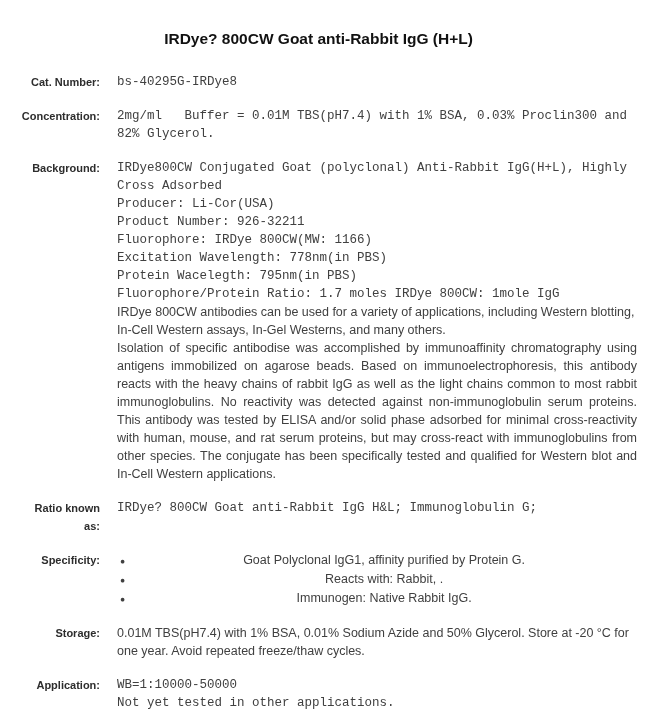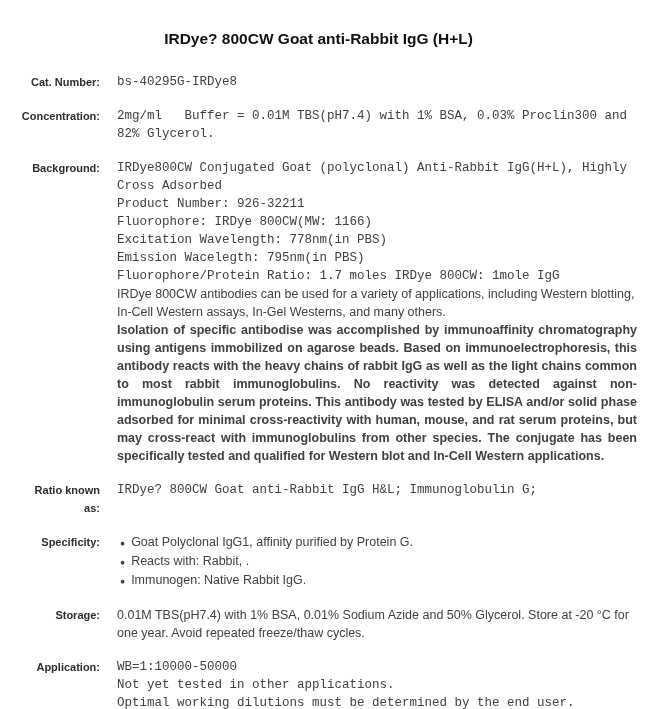--- a/index.html
+++ b/index.html
@@ -47,32 +47,32 @@
     color: var(--label-text);
     white-space: pre-line;
   }
   .value {
     font-size: 12.5px;
     line-height: 18px;
     color: var(--body-text);
   }
   .block.line { white-space: pre-wrap; font-family: Liberation Mono, monospace; }
   .block.para { text-align: left; }
-  .block.just { text-align: justify; font-weight: bold; }
+  .block.just { text-align: justify; }
   .block.bullet {
     display: flex;
     align-items: baseline;
   }
   .block.bullet .marker {
     font-size: 8.5px;
     line-height: 18px;
     flex: 0 0 auto;
     margin: 0 6px 0 3px;
   }
-  .block.bullet .btext { flex: 1 1 auto; }
+  .block.bullet .btext { flex: 1 1 auto; text-align: center; }
 </style>
 </head>
 <body>
 
 <div class="doc">
   <div class="title">IRDye? 800CW Goat anti-Rabbit IgG (H+L)</div>
   <div>
   <div class="row">
     <div class="label">Cat. Number:</div>
     <div class="value">
@@ -85,24 +85,25 @@
     <div class="label">Concentration:</div>
     <div class="value">
           <div class="block line">2mg/ml   Buffer = 0.01M TBS(pH7.4) with 1% BSA, 0.03% Proclin300 and 82% Glycerol.</div>
         </div>
   </div>
 
   <div class="row">
     <div class="label">Background:</div>
     <div class="value">
           <div class="block line">IRDye800CW Conjugated Goat (polyclonal) Anti-Rabbit IgG(H+L), Highly Cross Adsorbed</div>
+          <div class="block line">Producer: Li-Cor(USA)</div>
           <div class="block line">Product Number: 926-32211</div>
           <div class="block line">Fluorophore: IRDye 800CW(MW: 1166)</div>
           <div class="block line">Excitation Wavelength: 778nm(in PBS)</div>
-          <div class="block line">Emission Wacelegth: 795nm(in PBS)</div>
+          <div class="block line">Protein Wacelegth: 795nm(in PBS)</div>
           <div class="block line">Fluorophore/Protein Ratio: 1.7 moles IRDye 800CW: 1mole IgG</div>
           <div class="block para">IRDye 800CW antibodies can be used for a variety of applications, including Western blotting, In-Cell Western assays, In-Gel Westerns, and many others.</div>
           <div class="block just">Isolation of specific antibodise was accomplished by immunoaffinity chromatography using antigens immobilized on agarose beads. Based on immunoelectrophoresis, this antibody reacts with the heavy chains of rabbit IgG as well as the light chains common to most rabbit immunoglobulins. No reactivity was detected against non-immunoglobulin serum proteins. This antibody was tested by ELISA and/or solid phase adsorbed for minimal cross-reactivity with human, mouse, and rat serum proteins, but may cross-react with immunoglobulins from other species. The conjugate has been specifically tested and qualified for Western blot and In-Cell Western applications.</div>
         </div>
   </div>
 
   <div class="row">
     <div class="label">Ratio known
 as:</div>
     <div class="value">

